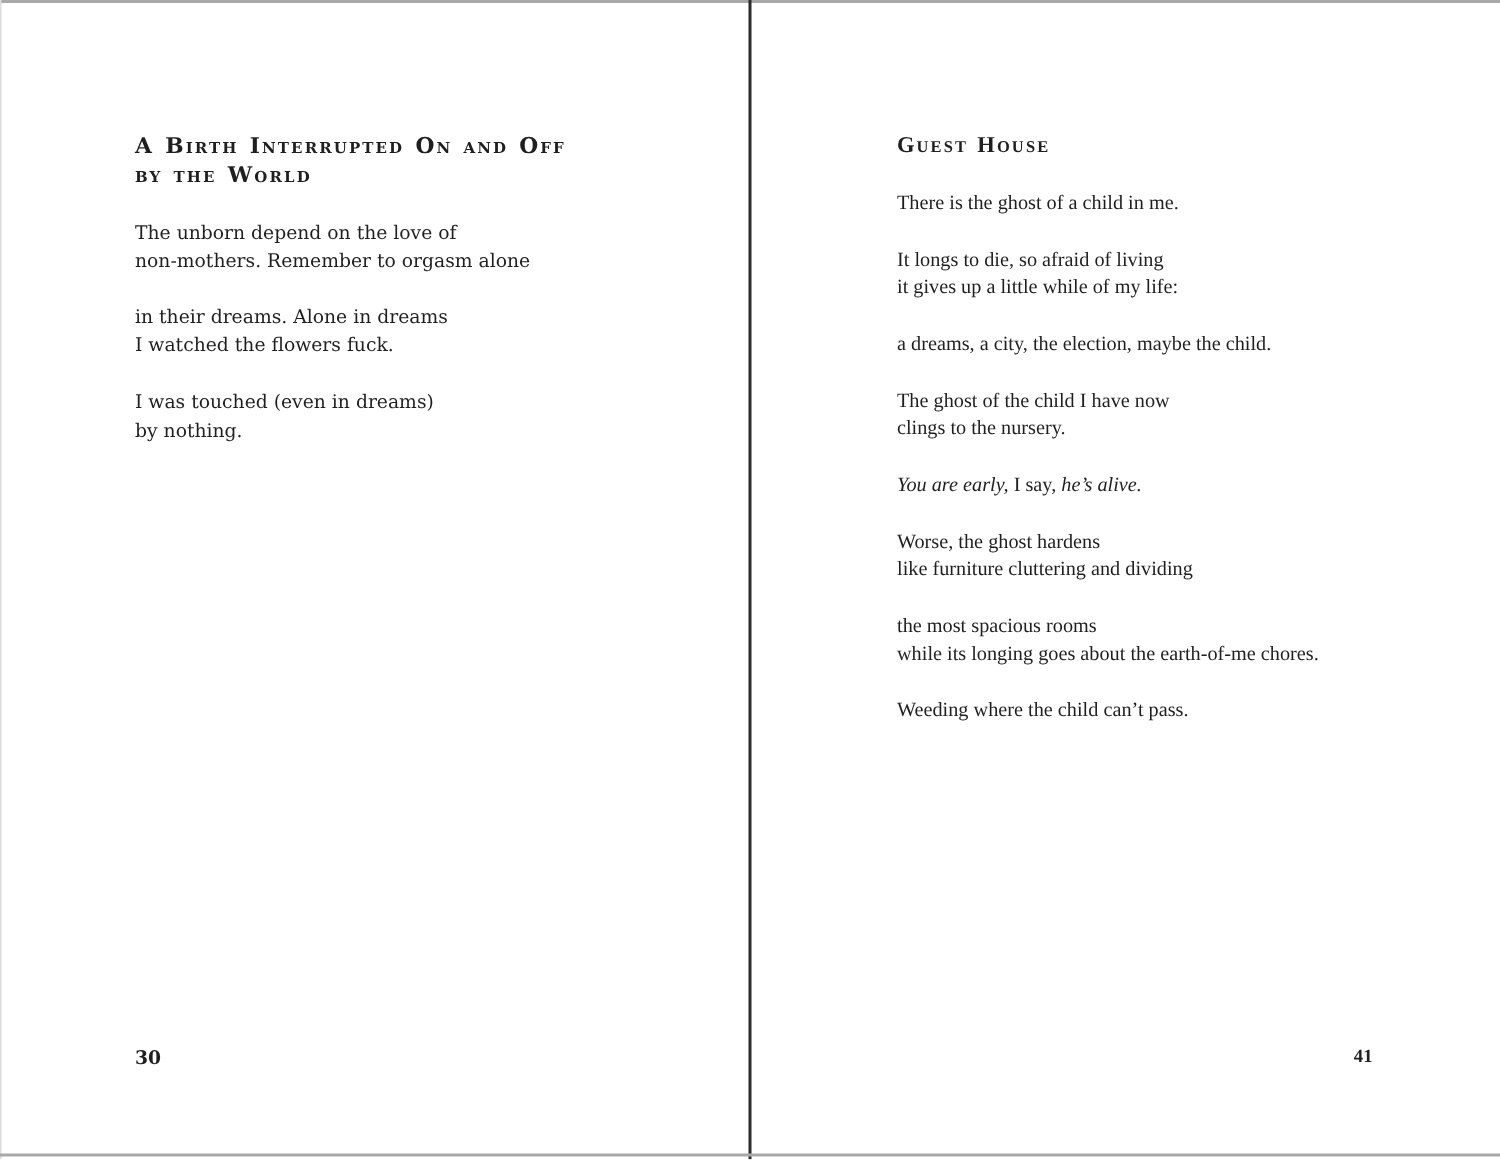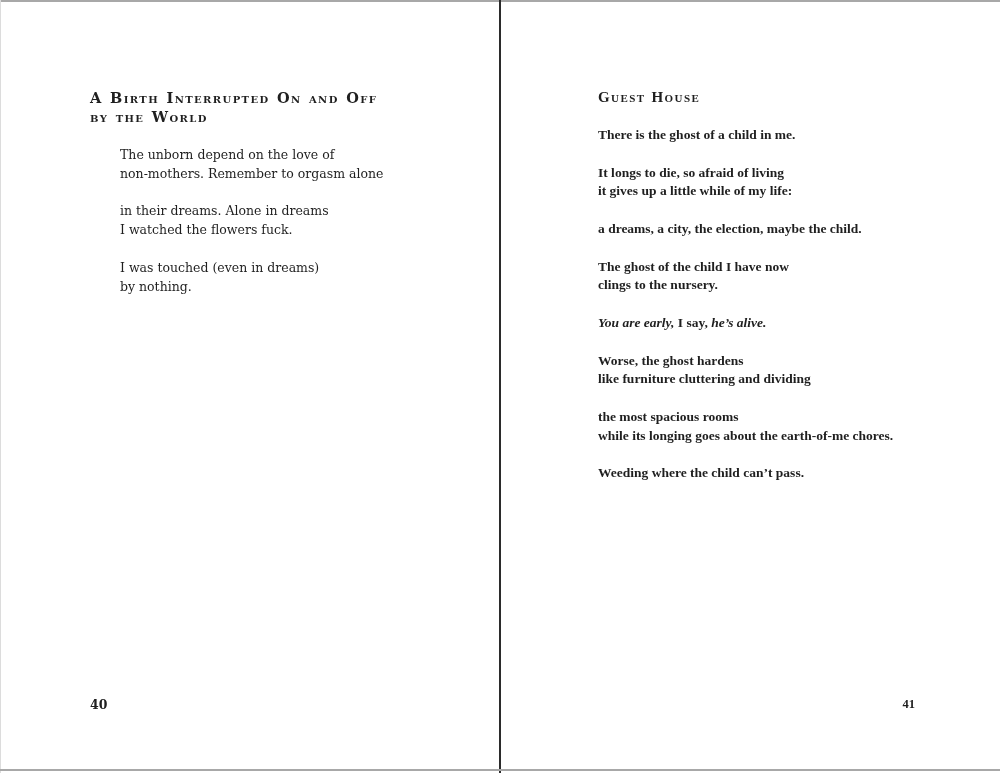--- a/index.html
+++ b/index.html
@@ -51,22 +51,22 @@
     color:var(--text);
   }
   .page.right .poem-title{font-size:15px;}
 
   .poem-body{
     position:absolute;left:90px;
     font-size:12.5px;
     line-height:18.8px;
     color:var(--text);
   }
-  .page.left .poem-body{top:146px;margin-left:30px;}
-  .page.right .poem-body{top:126px;font-size:13.5px;font-weight:bold;}
+  .page.left .poem-body{top:146px;}
+  .page.right .poem-body{top:126px;font-size:13.5px;}
 
   .stanza{margin:0 0 18.8px 0;}
   .line{white-space:nowrap;}
   .ital{font-style:italic;}
 
   .page-number{
     position:absolute;top:697px;
     font-weight:bold;
     font-size:12.5px;
     line-height:15px;
@@ -95,21 +95,21 @@
         </div>
         <div class="stanza">
           <div class="line"><span>in their dreams. Alone in dreams</span></div>
           <div class="line"><span>I watched the flowers fuck.</span></div>
         </div>
         <div class="stanza">
           <div class="line"><span>I was touched (even in dreams)</span></div>
           <div class="line"><span>by nothing.</span></div>
         </div>
       </div>
-    <div class="page-number pn-left">40</div>
+    <div class="page-number pn-left">30</div>
   </div>
 
   <div class="page-divider"></div>
 
   <div class="page right">
     <div class="poem-title">
       <div>Guest House</div>
     </div>
     <div class="poem-body">
         <div class="stanza">

